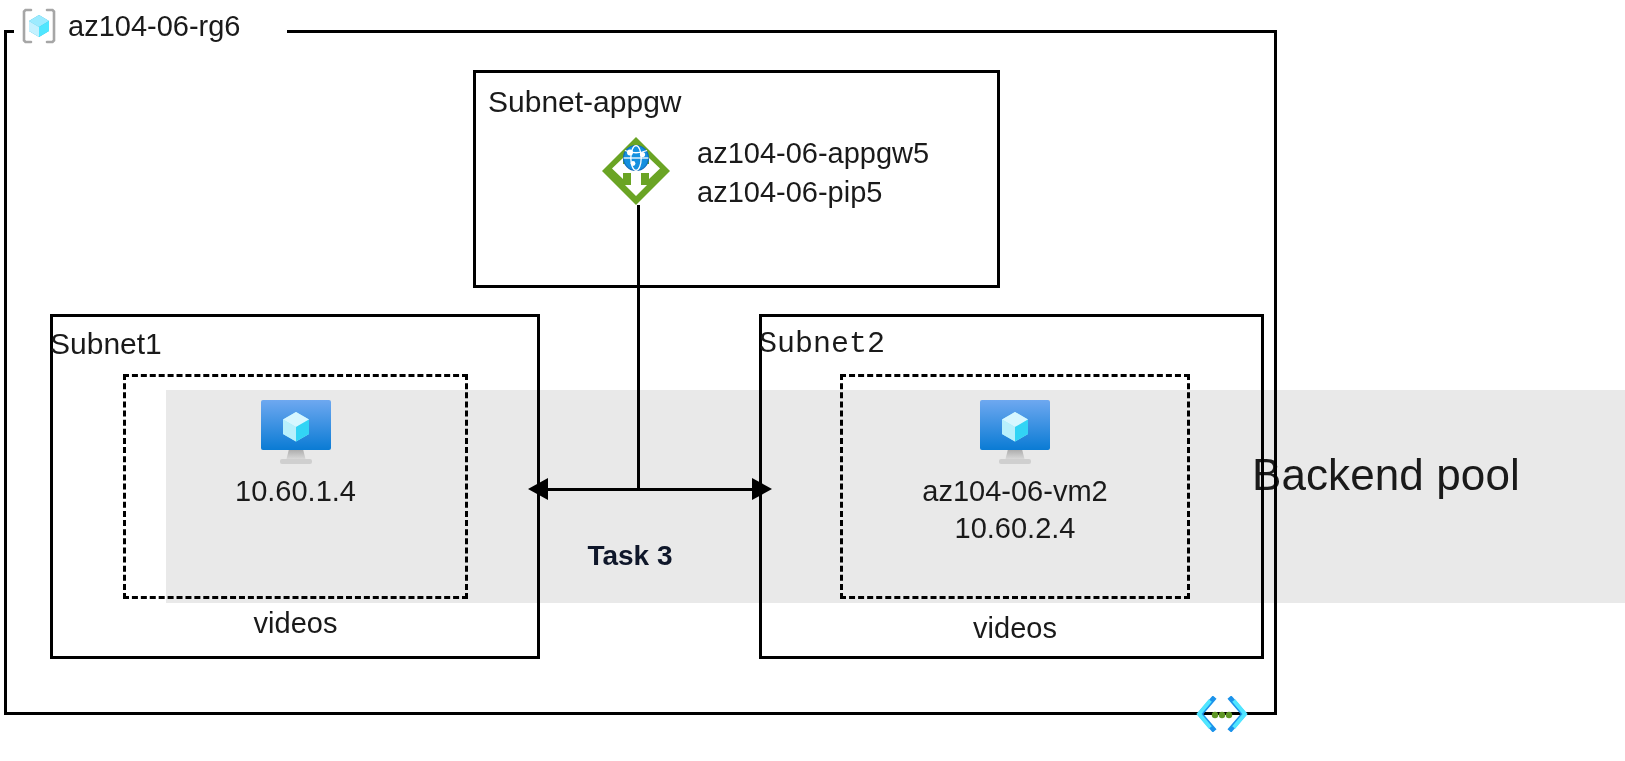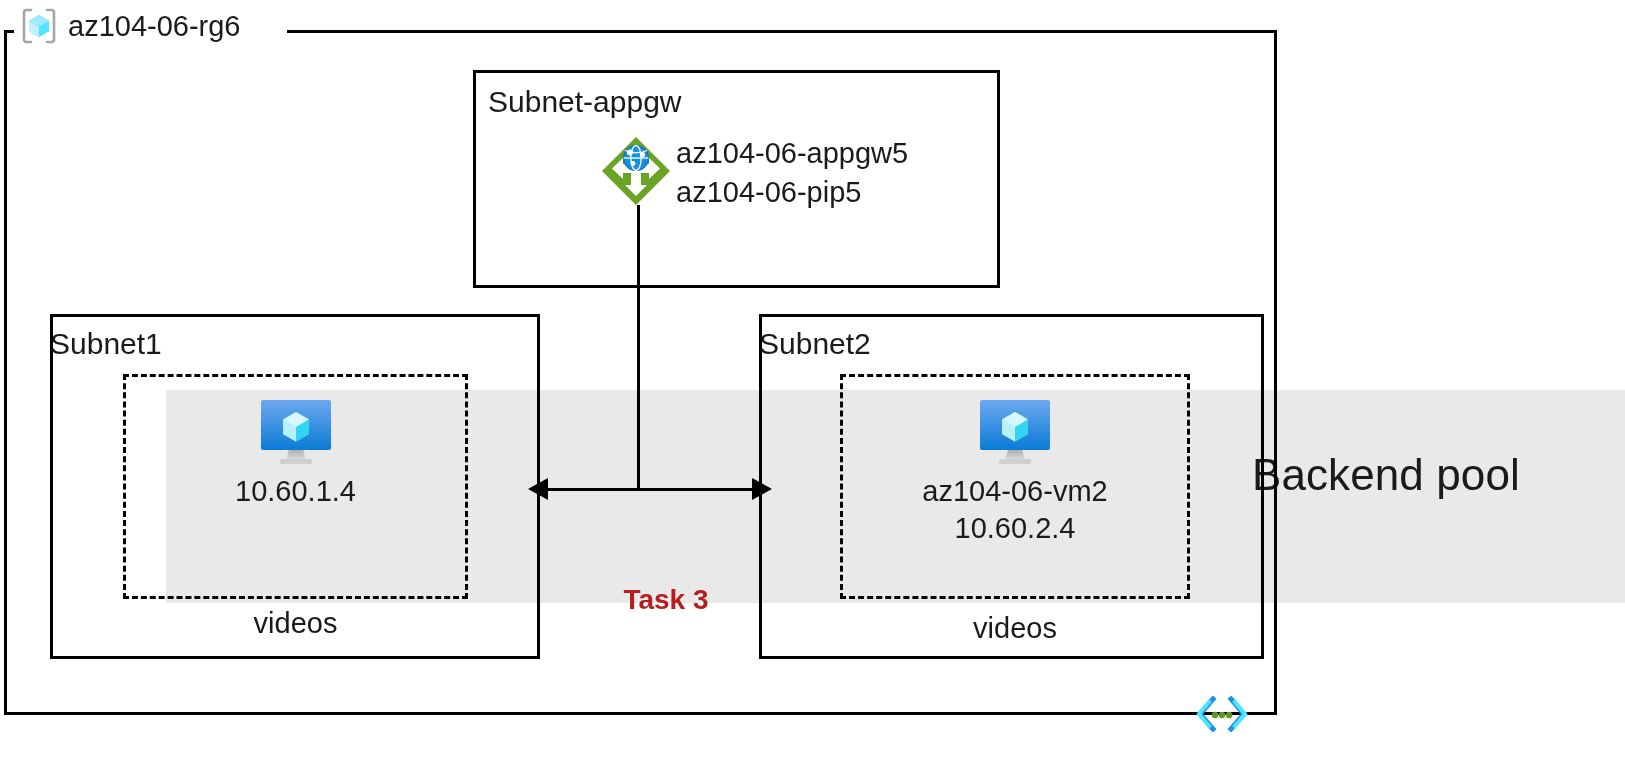--- a/index.html
+++ b/index.html
@@ -95,21 +95,21 @@
   #subnet2-box      { left: 759px; top: 314px; width: 505px; height: 345px; }
 
   .subnet-title {
     font-size: 30px;
     color: #1a1a1a;
     white-space: nowrap;
     text-align: left;
   }
   #subnet-appgw-title { left: 488px; top: 85px; text-align: left; }
   #subnet1-title { left: 50px; top: 327px; width: 490px; }
-  #subnet2-title { left: 759px; top: 327px; width: 505px; }
+  #subnet2-title { left: 759px; top: 327px; width: 505px; font-family: Liberation Mono, monospace; }
 
   
   .vm-dashed-box {
     border: 3px dashed #000000;
     box-sizing: border-box;
     background: transparent;
   }
   #vm1-dashed { left: 123px; top: 374px; width: 345px; height: 225px; }
   #vm2-dashed { left: 840px; top: 374px; width: 350px; height: 225px; }
 
@@ -132,21 +132,21 @@
   }
   #subnet1-tier { left: 123px; top: 607px; width: 345px; }
   #subnet2-tier { left: 840px; top: 612px; width: 350px; }
 
   
   #appgw-node {
     left: 600px;
     top: 134px;
     display: flex;
     align-items: center;
-    gap: 4px;
+    gap: 25px;
   }
   #appgw-texts {
     display: flex;
     flex-direction: column;
     justify-content: center;
   }
   .appgw-line {
     font-size: 29px;
     color: #1a1a1a;
     line-height: 1.33;
@@ -178,29 +178,28 @@
   }
   #arrow-right {
     left: 752px;
     top: 478px;
     border-top: 11px solid transparent;
     border-bottom: 11px solid transparent;
     border-left: 20px solid #000000;
   }
 
   #task-label {
-    left: 556px;
+    left: 520px;
     top: 540px;
     width: 220px;
     text-align: center;
     font-size: 28px;
     font-weight: bold;
-    color: #b91c1c;
-    white-space: nowrap;
-    margin-top: 44px;
+    color: #0f172a;
+    white-space: nowrap;
   }
 
   
   #code-icon {
     left: 1196px;
     top: 696px;
     width: 52px;
     height: 36px;
   }
 </style>

